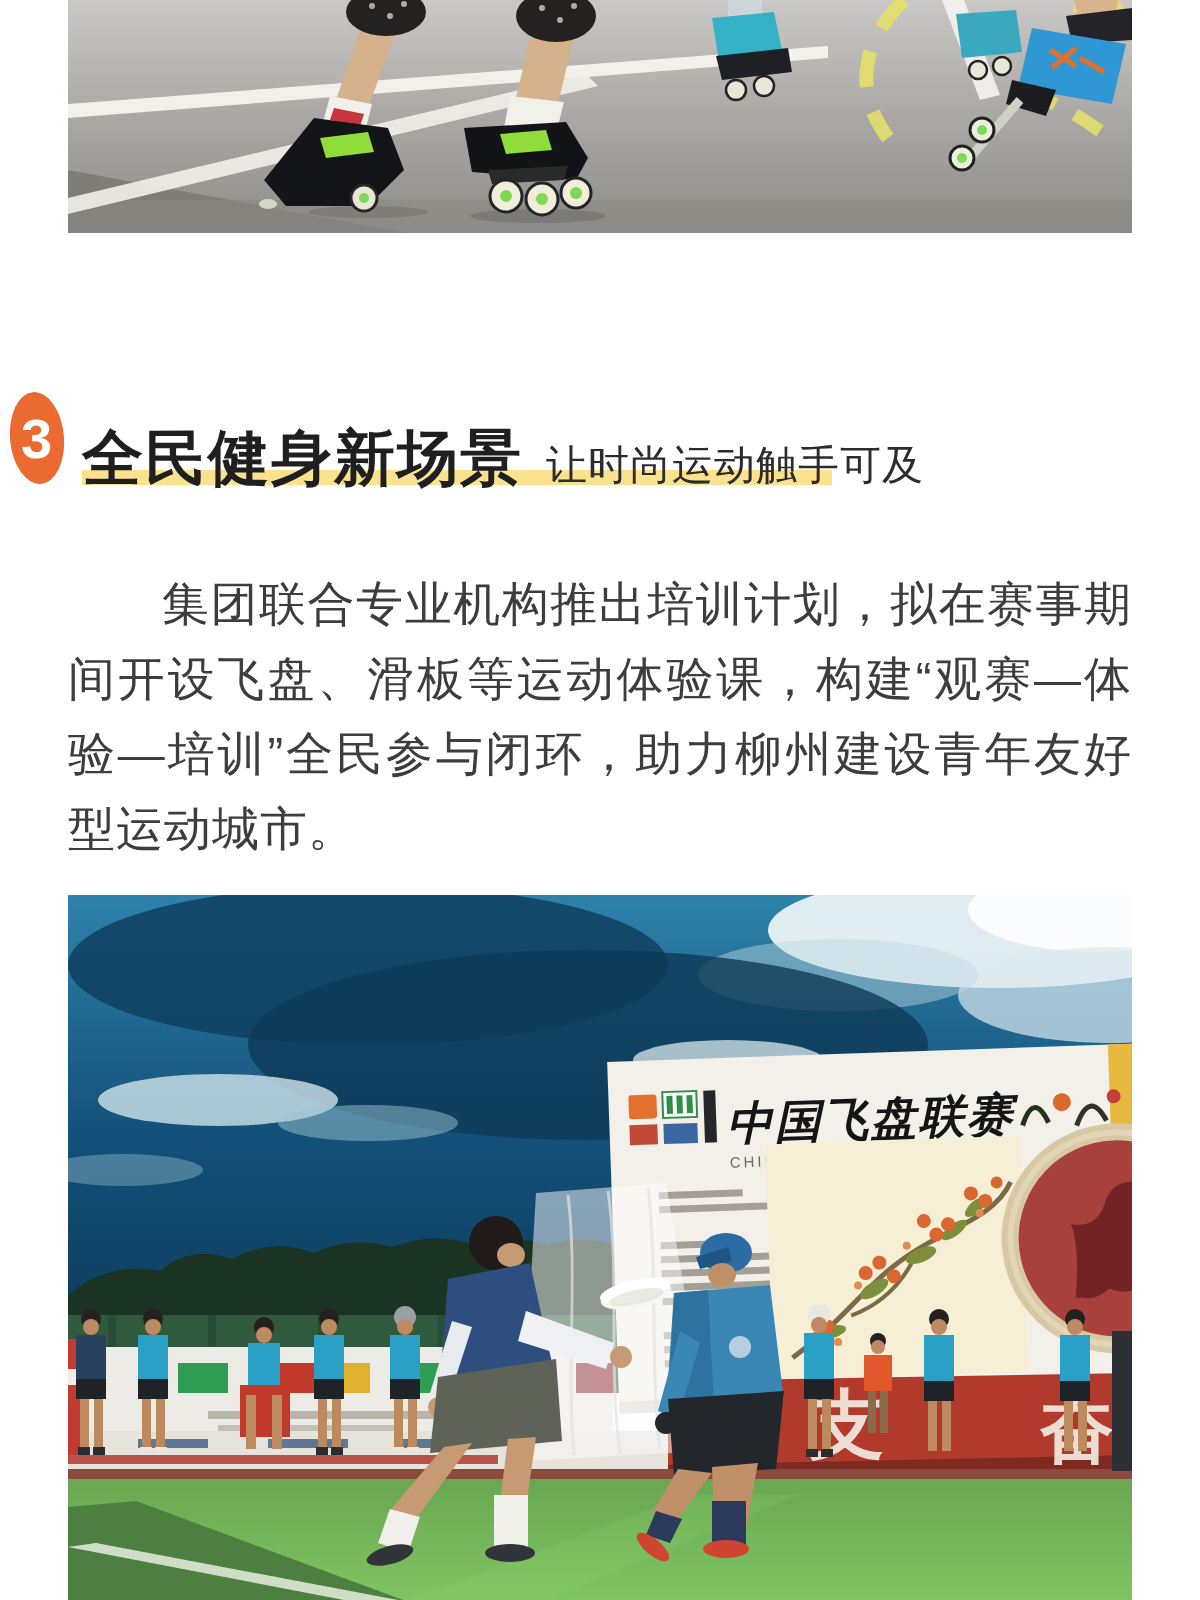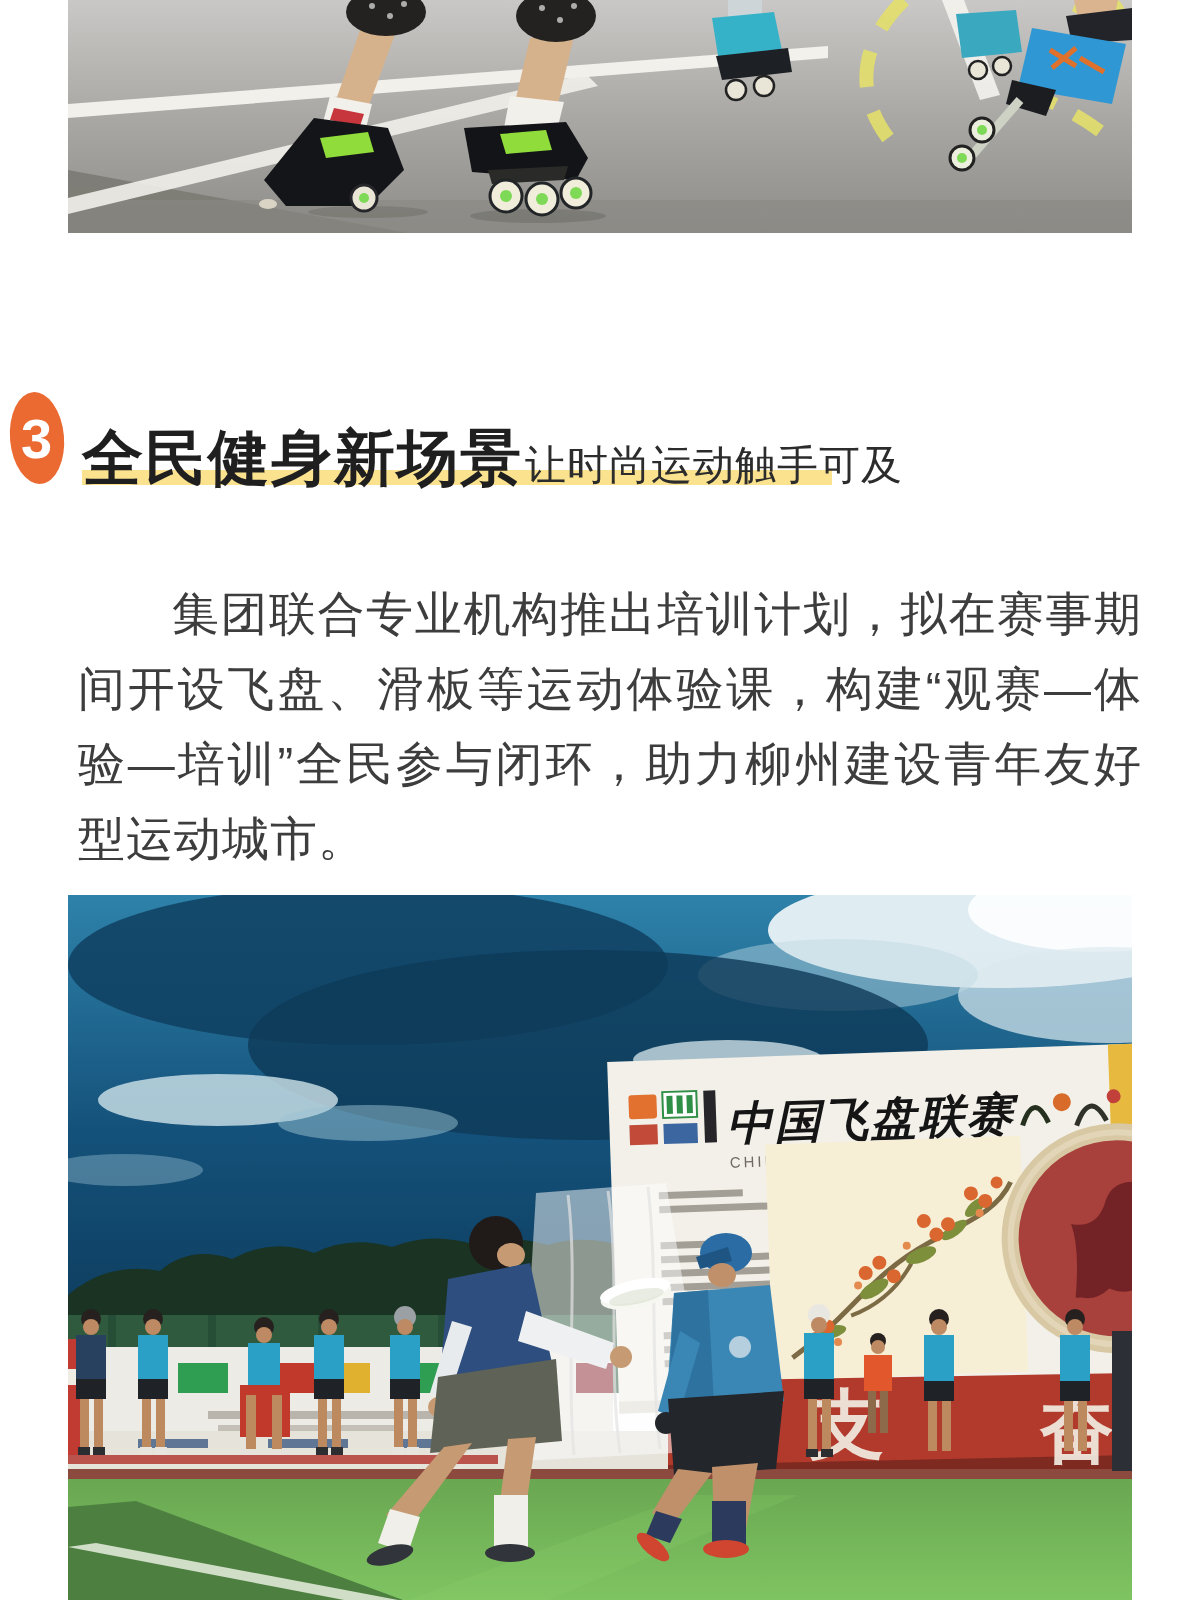--- a/index.html
+++ b/index.html
@@ -12,24 +12,24 @@
   .frisbee-photo{top:895px;height:705px;}
 
   .num-badge{position:absolute;left:10px;top:392px;width:54px;height:92px;
              background:#EB6A32;border-radius:50% / 50%;transform:rotate(-5deg);
              display:flex;align-items:center;justify-content:center;}
   .num-badge span{color:#fff;font-size:56px;font-weight:bold;transform:rotate(5deg);}
 
   .headline{position:absolute;left:82px;top:398px;display:flex;align-items:baseline;
             white-space:nowrap;z-index:2;}
   .headline .title{font-size:61px;font-weight:700;color:#1f1f1f;letter-spacing:2px;}
-  .headline .subtitle{font-size:41px;font-weight:400;color:#2c2c2c;margin-left:2px;letter-spacing:1px;}
+  .headline .subtitle{font-size:41px;font-weight:400;color:#2c2c2c;margin-left:23px;letter-spacing:1px;}
   .underline{position:absolute;left:82px;top:470px;width:750px;height:15px;background:#FAE28F;z-index:1;}
 
-  .body-text{position:absolute;left:68px;top:566px;width:1064px;margin:10px;
+  .body-text{position:absolute;left:68px;top:566px;width:1064px;margin:0;
              font-size:47px;line-height:75px;color:#3d3d3d;letter-spacing:1px;
              text-align:justify;text-justify:inter-character;text-indent:2em;}
 
   svg text{font-family:"Liberation Sans",sans-serif;}
 </style>
 </head>
 <body>
 
 <div class="page">
 

